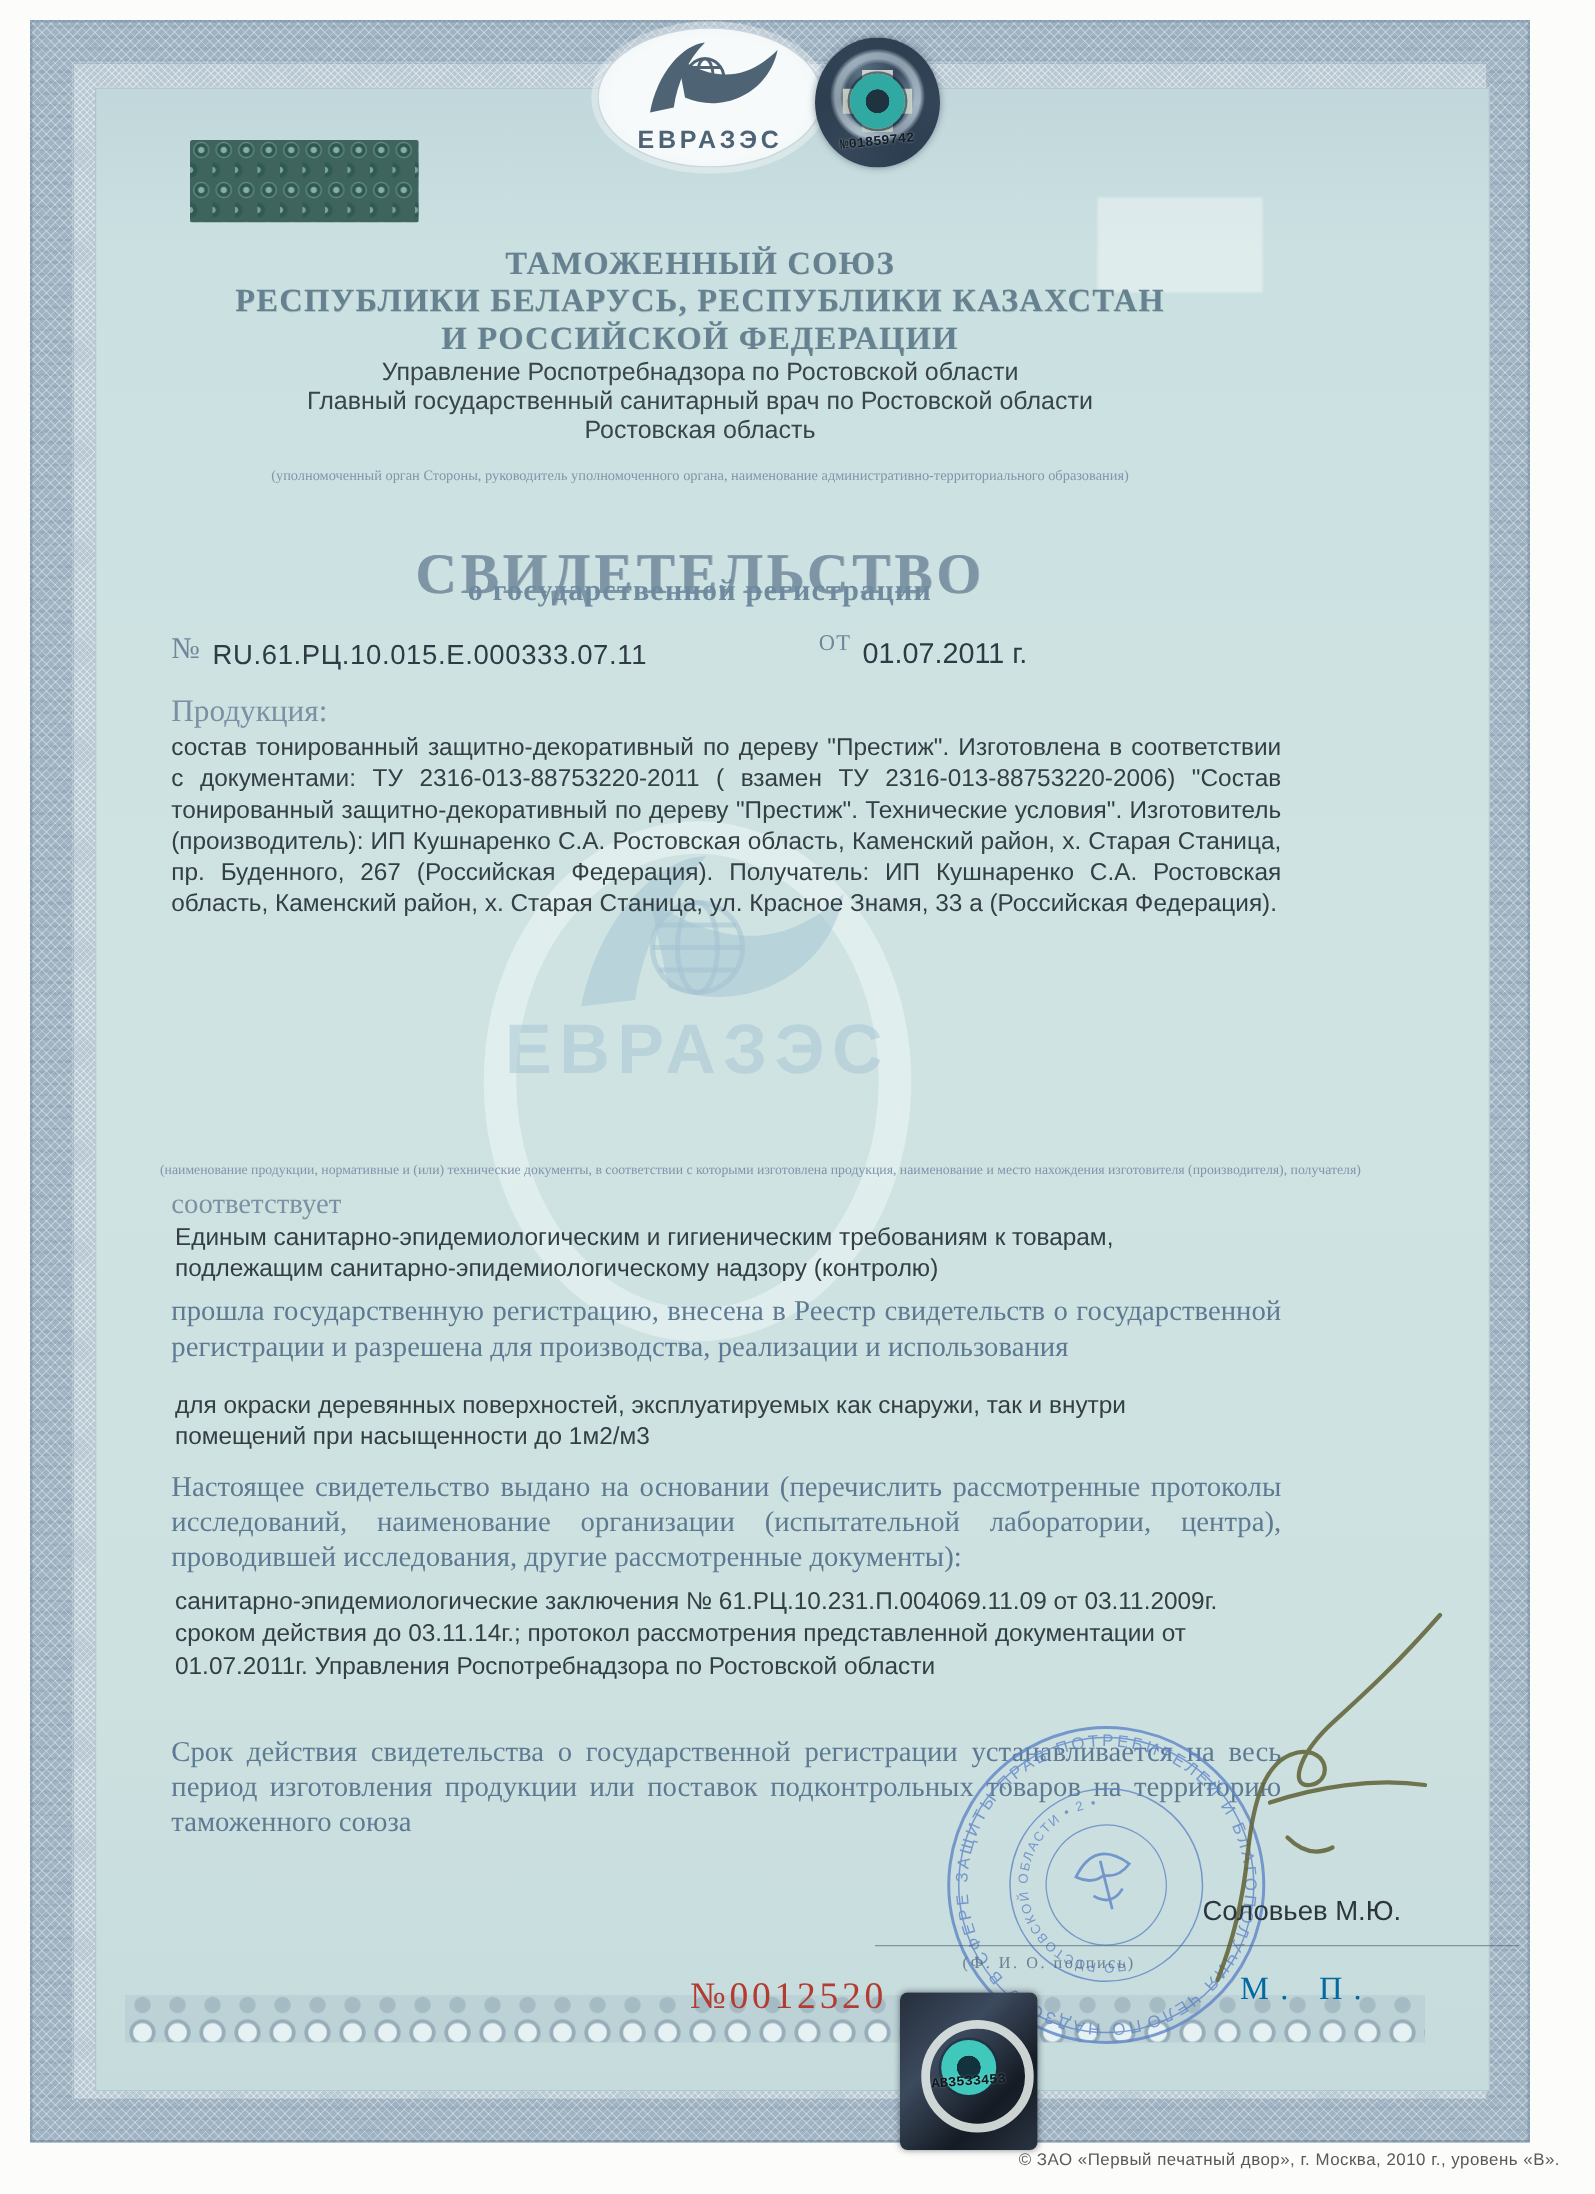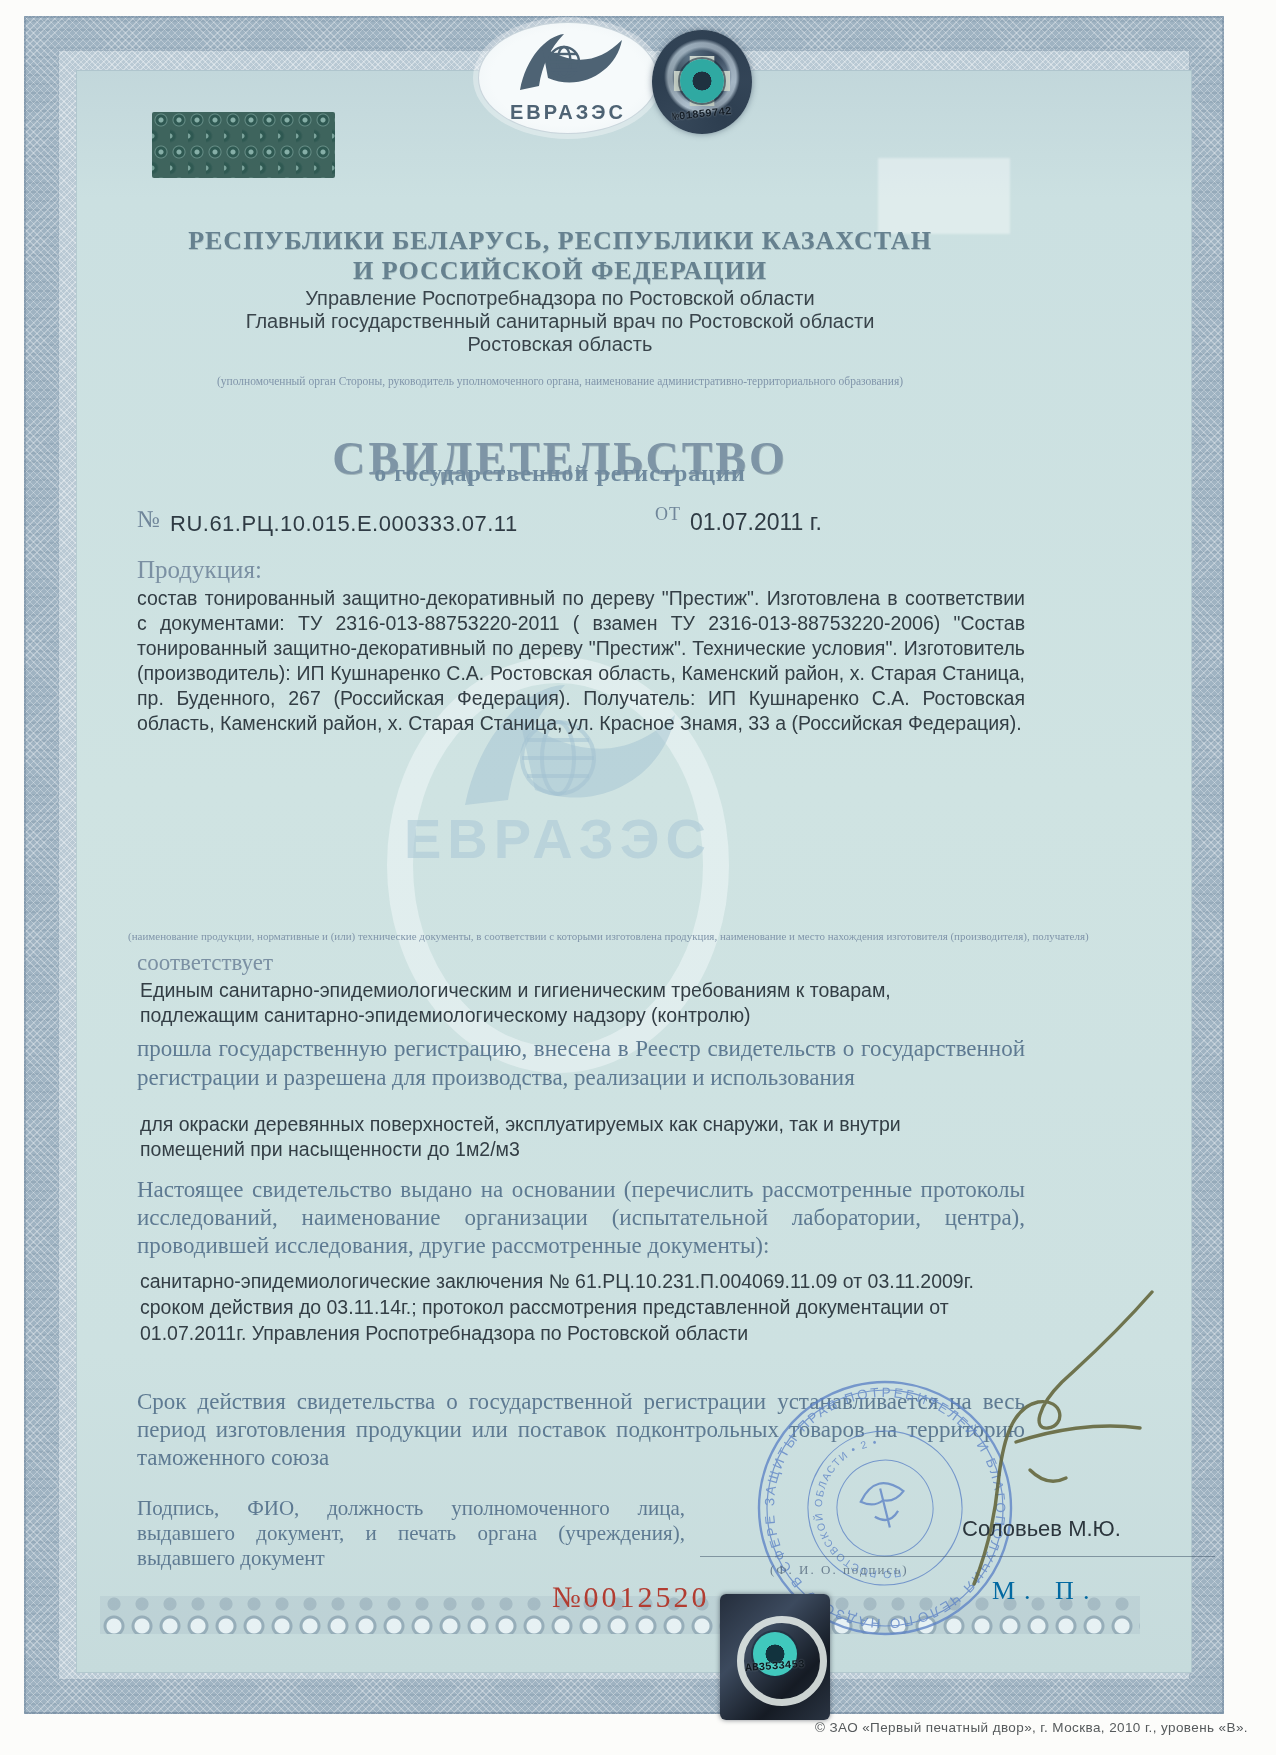--- a/index.html
+++ b/index.html
@@ -146,20 +146,21 @@
   </div>
 
   <div class="holo-top">
     <div class="plus"></div>
     <div class="holo-donut"></div>
     <div class="holo-num-top">№01859742</div>
   </div>
 
   <div class="patch"></div>
 
+  <div class="abs ctr union" style="top:196px;">ТАМОЖЕННЫЙ СОЮЗ</div>
   <div class="abs ctr union" style="top:226px;text-align:center;">РЕСПУБЛИКИ БЕЛАРУСЬ, РЕСПУБЛИКИ КАЗАХСТАН</div>
   <div class="abs ctr union" style="top:256px;">И РОССИЙСКОЙ ФЕДЕРАЦИИ</div>
 
   <div class="abs ctr auth" style="top:287px;">Управление Роспотребнадзора по Ростовской области</div>
   <div class="abs ctr auth" style="top:310px;">Главный государственный санитарный врач по Ростовской области</div>
   <div class="abs ctr auth" style="top:333px;">Ростовская область</div>
 
   <div class="abs ctr note" style="top:375px;font-size:11.5px;">(уполномоченный орган Стороны, руководитель уполномоченного органа, наименование административно-территориального образования)</div>
 
   <div class="abs ctr big-title" style="top:432px;">СВИДЕТЕЛЬСТВО</div>
@@ -206,21 +207,20 @@
   </svg>
 
   <svg class="abs" style="left:780px;top:1270px;width:420px;height:340px;" viewBox="0 0 420 340">
     <g fill="none" stroke="#63653a" stroke-width="3.4" stroke-linecap="round" opacity=".88">
       <path d="M372 22 C330 70 300 95 282 112 C258 136 252 160 268 158 C286 156 284 128 258 132 C230 138 222 176 218 214 C214 254 206 284 194 314"></path>
       <path d="M236 172 C272 160 318 152 360 158"></path>
       <path d="M250 200 C262 212 274 214 286 208"></path>
     </g>
   </svg>
 
-  <div class="abs serif-body" style="left:137px;top:1496px;width:548px;font-size:21px;line-height:25px;">Подпись, ФИО, должность уполномоченного лица, выдавшего документ, и печать органа (учреждения), выдавшего документ</div>
   <div class="abs" style="left:962px;top:1516px;font-size:22px;color:#2c363d;">Соловьев М.Ю.</div>
   <div class="abs sig-line" style="left:700px;top:1556px;width:515px;height:0;"></div>
   <div class="abs note" style="left:770px;top:1562px;font-size:13px;letter-spacing:2px;color:rgba(85,105,125,.8);">(Ф. И. О. подпись)</div>
   <div class="abs serif-label" style="left:992px;top:1576px;font-size:26px;letter-spacing:9px;color:#0369a1;">М. П.</div>
 
   <div class="abs red-serial" style="left:552px;top:1580px;">№0012520</div>
 
   <div class="holo-bottom">
     <div class="ring"></div>
     <div class="holo-donut"></div>

